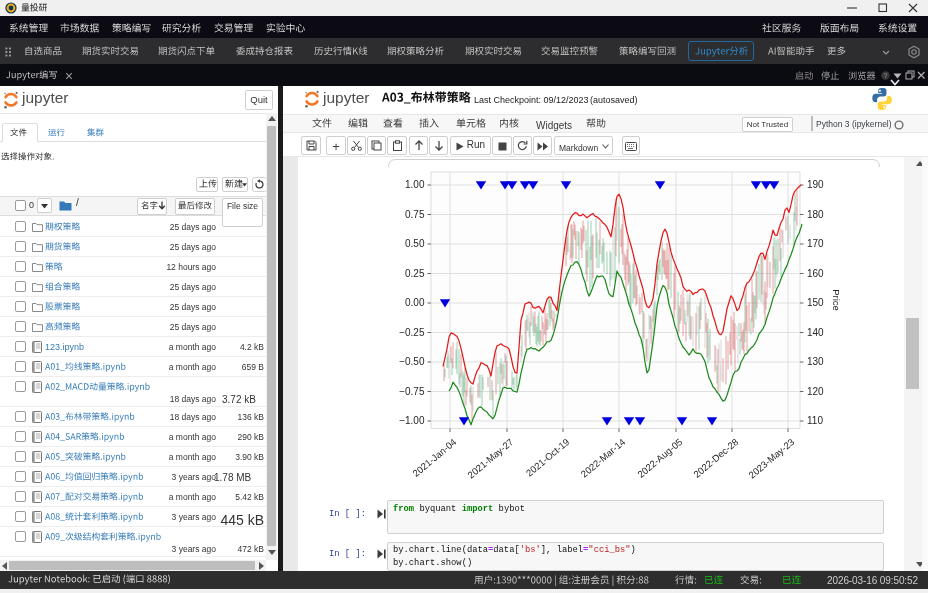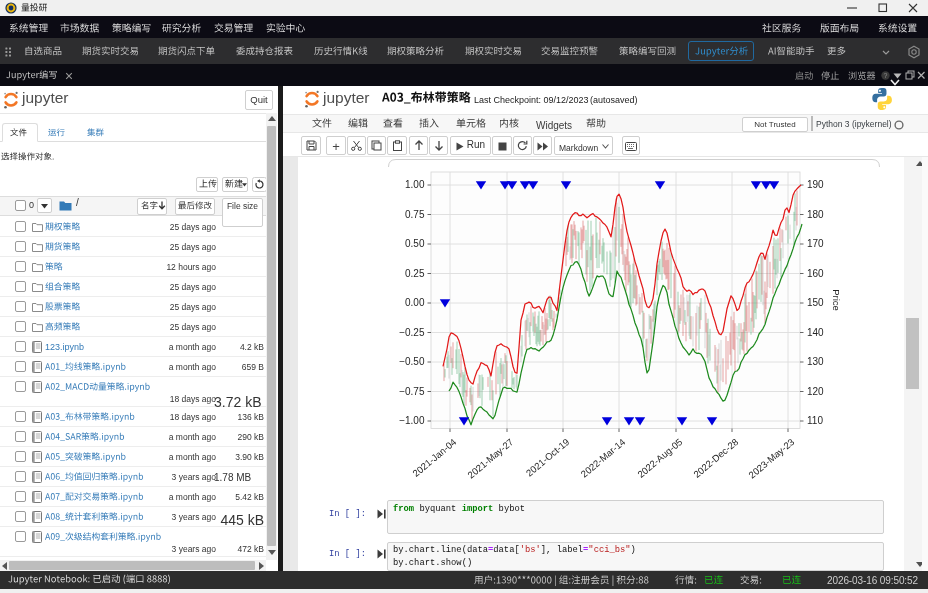--- a/index.html
+++ b/index.html
@@ -292,21 +292,21 @@
       <rect x="0.5" y="0.5" width="9" height="11" rx="1" fill="#fff" stroke="#777"></rect>
       <rect x="0.5" y="0.5" width="2.2" height="11" fill="#9a9a9a"></rect>
       <line x1="3.9" y1="3" x2="8.4" y2="3" stroke="#999" stroke-width="0.8"></line>
       <line x1="3.9" y1="5" x2="8.4" y2="5" stroke="#999" stroke-width="0.8"></line>
       <line x1="3.9" y1="7" x2="8.4" y2="7" stroke="#999" stroke-width="0.8"></line>
     </svg>
 <svg class="abs" style="left:44.5px;top:296px;" width="107" height="13" viewBox="0 0 107 13">
       <path transform="translate(0 7.7)" d="M0 0H0.9L1.5 -2H3.8L4.5 0H5.3L3.1 -6.5H2.2ZM1.7 -2.6 2 -3.6C2.2 -4.3 2.4 -5 2.6 -5.8H2.7C2.9 -5 3.1 -4.3 3.3 -3.6L3.6 -2.6Z M7.8 0.1C9 0.1 9.8 -1 9.8 -3.2C9.8 -5.5 9 -6.6 7.8 -6.6C6.6 -6.6 5.8 -5.5 5.8 -3.2C5.8 -1 6.6 0.1 7.8 0.1ZM7.8 -0.5C7.1 -0.5 6.6 -1.4 6.6 -3.2C6.6 -5.1 7.1 -5.9 7.8 -5.9C8.5 -5.9 9 -5.1 9 -3.2C9 -1.4 8.5 -0.5 7.8 -0.5Z M10.6 0H14.7V-0.7H12.9C12.6 -0.7 12.2 -0.7 11.8 -0.6C13.3 -2.1 14.4 -3.4 14.4 -4.7C14.4 -5.8 13.6 -6.6 12.5 -6.6C11.7 -6.6 11.1 -6.2 10.6 -5.6L11.1 -5.2C11.4 -5.6 11.9 -5.9 12.4 -5.9C13.2 -5.9 13.6 -5.4 13.6 -4.6C13.6 -3.5 12.6 -2.2 10.6 -0.5Z M15.2 1.2H19.9V0.7H15.2Z M20.9 0H21.7V-3.6C21.7 -4.1 21.6 -4.9 21.6 -5.5H21.6L22.1 -4L23.3 -0.7H23.9L25.1 -4L25.6 -5.5H25.6C25.6 -4.9 25.5 -4.1 25.5 -3.6V0H26.3V-6.5H25.3L24.1 -3C23.9 -2.6 23.8 -2.1 23.6 -1.7H23.6C23.4 -2.1 23.3 -2.6 23.1 -3L21.9 -6.5H20.9Z M27.2 0H28L28.7 -2H31L31.6 0H32.5L30.3 -6.5H29.4ZM28.9 -2.6 29.2 -3.6C29.4 -4.3 29.6 -5 29.8 -5.8H29.9C30.1 -5 30.3 -4.3 30.5 -3.6L30.8 -2.6Z M35.9 0.1C36.7 0.1 37.3 -0.2 37.8 -0.8L37.4 -1.3C37 -0.9 36.5 -0.6 35.9 -0.6C34.7 -0.6 33.9 -1.6 33.9 -3.2C33.9 -4.9 34.7 -5.9 35.9 -5.9C36.5 -5.9 36.9 -5.6 37.2 -5.2L37.7 -5.8C37.3 -6.2 36.7 -6.6 35.9 -6.6C34.3 -6.6 33 -5.3 33 -3.2C33 -1.1 34.2 0.1 35.9 0.1Z M39 0H40.7C42.6 0 43.7 -1.2 43.7 -3.2C43.7 -5.3 42.6 -6.5 40.6 -6.5H39ZM39.8 -0.7V-5.8H40.6C42.1 -5.8 42.8 -4.9 42.8 -3.2C42.8 -1.6 42.1 -0.7 40.6 -0.7Z M45 -6.7V-6.1H48.4V-6.7ZM49.9 -7.2C49.9 -6.6 49.9 -6 49.9 -5.4H48.7V-4.7H49.9C49.8 -2.7 49.4 -0.9 48.2 0.2C48.4 0.3 48.6 0.5 48.8 0.7C50 -0.5 50.4 -2.5 50.5 -4.7H51.9C51.8 -1.6 51.6 -0.4 51.4 -0.2C51.3 -0.1 51.2 -0 51.1 -0C50.9 -0 50.4 -0 49.9 -0.1C50 0.1 50.1 0.4 50.1 0.6C50.6 0.6 51.1 0.6 51.3 0.6C51.6 0.5 51.8 0.5 52 0.2C52.3 -0.1 52.4 -1.4 52.5 -5C52.5 -5.1 52.5 -5.4 52.5 -5.4H50.6C50.6 -6 50.6 -6.6 50.6 -7.2ZM45 -0.4 45 -0.4V-0.4C45.2 -0.5 45.5 -0.6 48 -1.2L48.1 -0.6L48.7 -0.8C48.5 -1.4 48.1 -2.4 47.8 -3.2L47.3 -3.1C47.4 -2.6 47.6 -2.2 47.8 -1.7L45.7 -1.3C46 -2.1 46.4 -3 46.6 -4H48.5V-4.6H44.7V-4H45.9C45.7 -2.9 45.3 -1.9 45.2 -1.6C45 -1.3 44.9 -1 44.8 -1C44.9 -0.8 45 -0.5 45 -0.4Z M55.2 -5.9H59.6V-5.4H55.2ZM55.2 -6.7H59.6V-6.2H55.2ZM54.6 -7.1V-5H60.2V-7.1ZM53.5 -4.6V-4.1H61.4V-4.6ZM55 -2.4H57.1V-1.9H55ZM57.7 -2.4H59.8V-1.9H57.7ZM55 -3.3H57.1V-2.8H55ZM57.7 -3.3H59.8V-2.8H57.7ZM53.4 -0V0.5H61.4V-0H57.7V-0.5H60.7V-1H57.7V-1.5H60.5V-3.7H54.4V-1.5H57.1V-1H54.2V-0.5H57.1V-0Z M66.9 -7.4C66.6 -6.6 66.1 -5.9 65.5 -5.4C65.6 -5.4 65.8 -5.2 65.9 -5.1V-4.8H62.4V-4.3H65.9V-3.6H63V-1.3H63.7V-3H65.9V-2.2C65.1 -1.3 63.6 -0.5 62.2 -0.1C62.3 0 62.5 0.3 62.6 0.4C63.8 0.1 65 -0.6 65.9 -1.4V0.7H66.6V-1.4C67.4 -0.7 68.5 0 69.9 0.4C70 0.2 70.2 -0.1 70.3 -0.2C68.7 -0.6 67.3 -1.4 66.6 -2.2V-3H68.8V-1.9C68.8 -1.8 68.8 -1.8 68.7 -1.8C68.6 -1.8 68.2 -1.8 67.9 -1.8C68 -1.7 68.1 -1.5 68.1 -1.3C68.6 -1.3 68.9 -1.3 69.2 -1.4C69.4 -1.5 69.5 -1.6 69.5 -1.9V-3.6H66.6V-4.3H70V-4.8H66.6V-5.4H66.4C66.6 -5.6 66.8 -5.8 66.9 -6.1H67.6C67.8 -5.7 68 -5.3 68.1 -5L68.7 -5.2C68.6 -5.5 68.4 -5.8 68.3 -6.1H70.1V-6.6H67.2C67.4 -6.8 67.5 -7 67.5 -7.3ZM63.5 -7.4C63.2 -6.7 62.7 -5.9 62.1 -5.4C62.3 -5.3 62.5 -5.1 62.6 -5C62.9 -5.3 63.2 -5.7 63.5 -6.1H63.9C64.1 -5.7 64.3 -5.3 64.4 -5L64.9 -5.2C64.9 -5.5 64.7 -5.8 64.6 -6.1H66.1V-6.6H63.8C63.9 -6.8 64 -7 64.1 -7.3Z M76 -7.4C75.6 -6.5 74.9 -5.6 74.2 -5V-6.9H71.3V-0.3H71.8V-1.1H74.2V-2.5C74.3 -2.4 74.4 -2.2 74.4 -2.1L74.8 -2.3V0.7H75.5V0.4H77.9V0.6H78.6V-2.4L78.8 -2.2C78.9 -2.4 79.1 -2.7 79.3 -2.8C78.5 -3.1 77.8 -3.5 77.2 -4C77.8 -4.7 78.3 -5.4 78.7 -6.3L78.2 -6.5L78.1 -6.5H76.2C76.3 -6.7 76.5 -7 76.6 -7.3ZM71.8 -6.3H72.5V-4.4H71.8ZM71.8 -1.7V-3.8H72.5V-1.7ZM73.7 -3.8V-1.7H72.9V-3.8ZM73.7 -4.4H72.9V-6.3H73.7ZM74.2 -2.7V-4.7C74.3 -4.6 74.5 -4.5 74.5 -4.4C74.8 -4.6 75.1 -4.9 75.4 -5.3C75.6 -4.9 75.9 -4.4 76.3 -4C75.7 -3.5 74.9 -3 74.2 -2.7ZM75.5 -0.2V-1.9H77.9V-0.2ZM77.8 -5.9C77.5 -5.4 77.2 -4.9 76.7 -4.4C76.3 -4.9 76 -5.3 75.8 -5.8L75.8 -5.9ZM75.2 -2.5C75.7 -2.8 76.3 -3.2 76.8 -3.6C77.2 -3.2 77.7 -2.8 78.3 -2.5Z M80.6 0.1C80.9 0.1 81.2 -0.1 81.2 -0.5C81.2 -0.9 80.9 -1.1 80.6 -1.1C80.3 -1.1 80 -0.9 80 -0.5C80 -0.1 80.3 0.1 80.6 0.1Z M82.7 0H83.5V-4.8H82.7ZM83.1 -5.8C83.4 -5.8 83.6 -6 83.6 -6.3C83.6 -6.6 83.4 -6.8 83.1 -6.8C82.7 -6.8 82.5 -6.6 82.5 -6.3C82.5 -6 82.7 -5.8 83.1 -5.8Z M85.1 2H85.9V0.4L85.9 -0.4C86.3 -0.1 86.8 0.1 87.2 0.1C88.3 0.1 89.3 -0.8 89.3 -2.5C89.3 -3.9 88.6 -4.9 87.4 -4.9C86.8 -4.9 86.3 -4.6 85.8 -4.2H85.8L85.7 -4.8H85.1ZM87 -0.6C86.7 -0.6 86.3 -0.7 85.9 -1.1V-3.6C86.3 -4 86.8 -4.2 87.2 -4.2C88.1 -4.2 88.4 -3.5 88.4 -2.5C88.4 -1.3 87.8 -0.6 87 -0.6Z M90.6 2.1C91.6 2.1 92.1 1.3 92.4 0.4L94.2 -4.8H93.4L92.5 -2.1C92.4 -1.7 92.3 -1.2 92.2 -0.8H92.1C92 -1.2 91.8 -1.7 91.6 -2.1L90.7 -4.8H89.8L91.8 0L91.7 0.4C91.4 1 91.1 1.4 90.6 1.4C90.4 1.4 90.3 1.4 90.2 1.3L90.1 2C90.2 2 90.4 2.1 90.6 2.1Z M95.1 0H95.9V-3.5C96.4 -4 96.7 -4.2 97.2 -4.2C97.9 -4.2 98.1 -3.8 98.1 -2.9V0H98.9V-3C98.9 -4.2 98.5 -4.9 97.5 -4.9C96.8 -4.9 96.3 -4.5 95.9 -4.1H95.9L95.8 -4.8H95.1Z M102.6 0.1C103.7 0.1 104.7 -0.8 104.7 -2.5C104.7 -3.9 104 -4.9 102.8 -4.9C102.2 -4.9 101.7 -4.6 101.3 -4.2L101.3 -5.1V-7H100.5V0H101.1L101.2 -0.5H101.2C101.6 -0.1 102.2 0.1 102.6 0.1ZM102.5 -0.6C102.1 -0.6 101.7 -0.7 101.3 -1.1V-3.6C101.7 -4 102.2 -4.2 102.6 -4.2C103.5 -4.2 103.8 -3.5 103.8 -2.5C103.8 -1.3 103.3 -0.6 102.5 -0.6Z" fill="#337ab7"></path>
     </svg>
 <span class="abs" style="left:114px;top:308px;width:102px;text-align:right;font-size:8.5px;color:#333">18 days ago</span>
-<span class="abs" style="left:214px;top:308px;width:50px;text-align:left;font-size:14px;color:#333">3.72 kB</span>
+<span class="abs" style="left:214px;top:308px;width:50px;text-align:center;font-size:10px;color:#333">3.72 kB</span>
 <div class="abs" style="left:0;top:321px;width:266px;height:20px;border-bottom:1px solid #ededed"></div>
 <div class="abs" style="left:15px;top:325px;width:11px;height:11px;border:1px solid #9a9a9a;border-radius:2px;background:#fff"></div>
 <svg class="abs" style="left:32px;top:325px" width="10" height="12" viewBox="0 0 10 12">
       <rect x="0.5" y="0.5" width="9" height="11" rx="1" fill="#fff" stroke="#777"></rect>
       <rect x="0.5" y="0.5" width="2.2" height="11" fill="#9a9a9a"></rect>
       <line x1="3.9" y1="3" x2="8.4" y2="3" stroke="#999" stroke-width="0.8"></line>
       <line x1="3.9" y1="5" x2="8.4" y2="5" stroke="#999" stroke-width="0.8"></line>
       <line x1="3.9" y1="7" x2="8.4" y2="7" stroke="#999" stroke-width="0.8"></line>
     </svg>
 <svg class="abs" style="left:44.5px;top:326px;" width="91" height="13" viewBox="0 0 91 13">
@@ -451,21 +451,21 @@
 <svg class="abs" style="left:173px;top:32px;" width="32" height="15" viewBox="0 0 32 15">
       <path transform="translate(0 8.8)" d="M2.2 -4.4H4.6V-3.3H2.2ZM5.4 -4.4H7.9V-3.3H5.4ZM2.2 -6H4.6V-5H2.2ZM5.4 -6H7.9V-5H5.4ZM7.1 -8.4C6.9 -7.9 6.5 -7.2 6.1 -6.7H3.7L4.1 -6.9C3.9 -7.3 3.4 -7.9 3 -8.4L2.4 -8.1C2.7 -7.6 3.1 -7.1 3.3 -6.7H1.5V-2.6H4.6V-1.7H0.5V-1H4.6V0.8H5.4V-1H9.5V-1.7H5.4V-2.6H8.6V-6.7H6.9C7.2 -7.1 7.6 -7.6 7.9 -8.1Z M11.5 -7.6V-6.9H18.6V-7.6ZM10.6 -4.8V-4.1H13.1C13 -2.2 12.6 -0.6 10.5 0.2C10.7 0.3 10.9 0.6 10.9 0.8C13.3 -0.2 13.8 -1.9 13.9 -4.1H15.8V-0.5C15.8 0.4 16.1 0.6 17 0.6C17.2 0.6 18.2 0.6 18.4 0.6C19.3 0.6 19.5 0.1 19.6 -1.6C19.4 -1.6 19.1 -1.8 18.9 -1.9C18.8 -0.4 18.8 -0.1 18.4 -0.1C18.1 -0.1 17.2 -0.1 17.1 -0.1C16.7 -0.1 16.6 -0.1 16.6 -0.5V-4.1H19.4V-4.8Z M25.8 -6.7H27.9C27.6 -6 27.2 -5.5 26.8 -5C26.3 -5.5 25.9 -6 25.6 -6.5ZM22 -8.4V-6.3H20.5V-5.5H21.9C21.6 -4.2 20.9 -2.6 20.3 -1.8C20.4 -1.6 20.6 -1.3 20.7 -1.1C21.2 -1.8 21.6 -2.8 22 -4V0.8H22.7V-4.2C23 -3.8 23.4 -3.3 23.6 -3L24 -3.6C23.8 -3.8 23 -4.8 22.7 -5.1V-5.5H23.9L23.6 -5.4C23.8 -5.2 24.1 -5 24.2 -4.8C24.6 -5.1 24.9 -5.5 25.2 -5.9C25.5 -5.4 25.8 -5 26.3 -4.5C25.4 -3.8 24.4 -3.2 23.4 -2.9C23.6 -2.8 23.8 -2.5 23.8 -2.3C24.1 -2.4 24.4 -2.5 24.6 -2.6V0.8H25.3V0.4H28.1V0.8H28.8V-2.7L29.3 -2.5C29.4 -2.7 29.6 -3 29.8 -3.1C28.8 -3.5 27.9 -3.9 27.3 -4.5C28 -5.2 28.5 -6.1 28.9 -7.1L28.4 -7.4L28.3 -7.3H26.1C26.3 -7.6 26.4 -7.9 26.5 -8.2L25.8 -8.4C25.4 -7.4 24.8 -6.4 24 -5.7V-6.3H22.7V-8.4ZM25.3 -0.3V-2.2H28.1V-0.3ZM25.1 -2.9C25.7 -3.2 26.2 -3.6 26.8 -4C27.2 -3.6 27.8 -3.2 28.5 -2.9Z" fill="#3a3a3a"></path>
     </svg>
 <svg class="abs" style="left:216px;top:32px;" width="22" height="15" viewBox="0 0 22 15">
       <path transform="translate(0 8.8)" d="M1 -6.7V0.8H1.7V-6H4.6C4.6 -4.6 4.2 -3 2 -1.8C2.2 -1.7 2.4 -1.4 2.5 -1.2C3.9 -2 4.6 -3 5 -3.9C5.9 -3.1 6.9 -2 7.4 -1.4L8 -1.8C7.4 -2.6 6.2 -3.8 5.2 -4.6C5.3 -5.1 5.4 -5.5 5.4 -6H8.3V-0.2C8.3 -0 8.2 0 8 0.1C7.8 0.1 7.2 0.1 6.5 0C6.6 0.2 6.7 0.6 6.7 0.8C7.6 0.8 8.2 0.8 8.6 0.7C8.9 0.5 9 0.3 9 -0.2V-6.7H5.4V-8.4H4.6V-6.7Z M18.6 -3.7C17.7 -2 15.8 -0.6 13.5 0.2C13.6 0.3 13.8 0.6 13.9 0.8C15.2 0.4 16.3 -0.2 17.2 -1C17.9 -0.4 18.7 0.2 19.1 0.7L19.6 0.2C19.2 -0.3 18.4 -0.9 17.8 -1.4C18.4 -2 19 -2.7 19.4 -3.4ZM16.1 -8.2C16.3 -7.9 16.5 -7.4 16.6 -7H14V-6.3H15.9C15.6 -5.8 15 -4.9 14.8 -4.6C14.7 -4.5 14.4 -4.4 14.2 -4.4C14.2 -4.2 14.4 -3.8 14.4 -3.6C14.6 -3.7 14.9 -3.8 16.7 -3.9C15.9 -3.1 15 -2.5 14 -2C14.1 -1.9 14.3 -1.6 14.4 -1.4C16.2 -2.3 17.7 -3.7 18.6 -5.2L17.9 -5.5C17.7 -5.2 17.5 -4.9 17.2 -4.5L15.6 -4.5C15.9 -5 16.4 -5.8 16.7 -6.3H19.6V-7H17.3L17.4 -7.1C17.3 -7.5 17.1 -8 16.8 -8.4ZM11.9 -8.4V-6.5H10.6V-5.8H11.9C11.6 -4.4 10.9 -2.8 10.3 -2C10.5 -1.8 10.7 -1.5 10.7 -1.2C11.2 -1.9 11.6 -2.9 11.9 -4V0.8H12.6V-4.5C12.9 -4 13.2 -3.4 13.4 -3.1L13.8 -3.6C13.6 -3.9 12.9 -5 12.6 -5.4V-5.8H13.8V-6.5H12.6V-8.4Z" fill="#3a3a3a"></path>
     </svg>
 <svg class="abs" style="left:303px;top:32px;" width="22" height="15" viewBox="0 0 22 15">
       <path transform="translate(0 8.8)" d="M2.7 -8.4V-7.6H0.7V-7H2.7V-6.3H0.9V-5.7H2.7V-5.4C2.7 -5.3 2.7 -5.1 2.7 -4.9H0.5V-4.3H2.4C2.1 -3.8 1.5 -3.4 0.7 -3.1C0.9 -3 1.1 -2.7 1.2 -2.6C2.3 -3 2.9 -3.7 3.2 -4.3H5.4V-4.9H3.4C3.5 -5.1 3.5 -5.3 3.5 -5.4V-5.7H5.1V-6.3H3.5V-7H5.3V-7.6H3.5V-8.4ZM5.8 -8V-3H6.6V-7.3H8.3C8 -6.9 7.7 -6.4 7.3 -6C8.2 -5.5 8.6 -5 8.6 -4.7C8.6 -4.5 8.5 -4.3 8.3 -4.2C8.2 -4.2 8 -4.2 7.9 -4.2C7.6 -4.1 7.2 -4.1 6.8 -4.2C6.9 -4 7 -3.7 7 -3.6C7.4 -3.5 7.9 -3.5 8.2 -3.6C8.4 -3.6 8.6 -3.6 8.8 -3.7C9.1 -3.9 9.3 -4.2 9.3 -4.6C9.3 -5.1 9 -5.5 8.1 -6.1C8.6 -6.6 9 -7.2 9.4 -7.7L8.9 -8L8.7 -8ZM1.5 -2.6V0.3H2.3V-1.9H4.6V0.8H5.4V-1.9H7.9V-0.6C7.9 -0.5 7.9 -0.4 7.7 -0.4C7.5 -0.4 6.9 -0.4 6.3 -0.4C6.4 -0.2 6.5 0 6.5 0.2C7.4 0.2 7.9 0.2 8.2 0.1C8.6 0 8.7 -0.2 8.7 -0.6V-2.6H5.4V-3.4H4.6V-2.6Z M16.3 -8.4C16.3 -7.6 16.3 -6.9 16.3 -6.1H14.7V-5.4H16.3C16.1 -3 15.6 -0.9 13.7 0.3C13.9 0.4 14.1 0.6 14.3 0.8C16.3 -0.5 16.9 -2.8 17 -5.4H18.6C18.5 -1.8 18.4 -0.4 18.1 -0.1C18 0 17.9 0 17.7 0C17.5 0 17 0 16.4 -0C16.6 0.2 16.6 0.5 16.7 0.7C17.2 0.7 17.7 0.8 18 0.7C18.4 0.7 18.6 0.6 18.8 0.3C19.1 -0.1 19.2 -1.5 19.3 -5.8C19.3 -5.9 19.3 -6.1 19.3 -6.1H17C17.1 -6.9 17.1 -7.6 17.1 -8.4ZM10.3 -1 10.5 -0.2C11.7 -0.5 13.4 -0.8 14.9 -1.2L14.9 -1.9L14.3 -1.8V-7.9H11.1V-1.1ZM11.7 -1.2V-3H13.6V-1.6ZM11.7 -5.1H13.6V-3.6H11.7ZM11.7 -5.8V-7.2H13.6V-5.8Z" fill="#3a3a3a"></path>
     </svg>
 <span class="abs" style="left:253px;top:33.5px;font-size:10px;color:#3a3a3a">Widgets</span>
-<div class="btn" style="left:459px;top:31px;width:66px;height:15px;line-height:13px;font-size:8px;white-space:nowrap">Not Trusted</div>
+<div class="btn" style="left:459px;top:31px;width:51px;height:15px;line-height:13px;font-size:8px;white-space:nowrap">Not Trusted</div>
 <div class="abs" style="left:528px;top:30px;width:1.5px;height:15px;background:#b9b9b9"></div>
 <span class="abs" style="left:533px;top:33px;font-size:8.5px;color:#3b4045">Python 3 (ipykernel)</span>
 <svg class="abs" style="left:611px;top:33.5px" width="10" height="10" viewBox="0 0 10 10">
       <circle cx="5" cy="5" r="3.9" fill="none" stroke="#6a6a6a" stroke-width="1.4"></circle>
     </svg>
 <div class="btn" style="left:18px;top:50px;width:20px;height:19px"><svg width="11" height="11" viewBox="0 0 11 11" style="margin-top:3px">
         <path d="M1 1 L8.5 1 L10 2.5 L10 10 L1 10 Z M3 1 L3 4 L8 4 L8 1 M3 10 L3 6.5 L8 6.5 L8 10" fill="none" stroke="#444"></path>
       </svg></div>
 <div class="btn" style="left:43px;top:50px;width:20px;height:19px"><span style="font-size:13px;color:#444;line-height:16px">+</span></div>
 <div class="btn" style="left:64px;top:50px;width:19px;height:19px"><svg width="11" height="11" viewBox="0 0 11 11" style="margin-top:3px">

